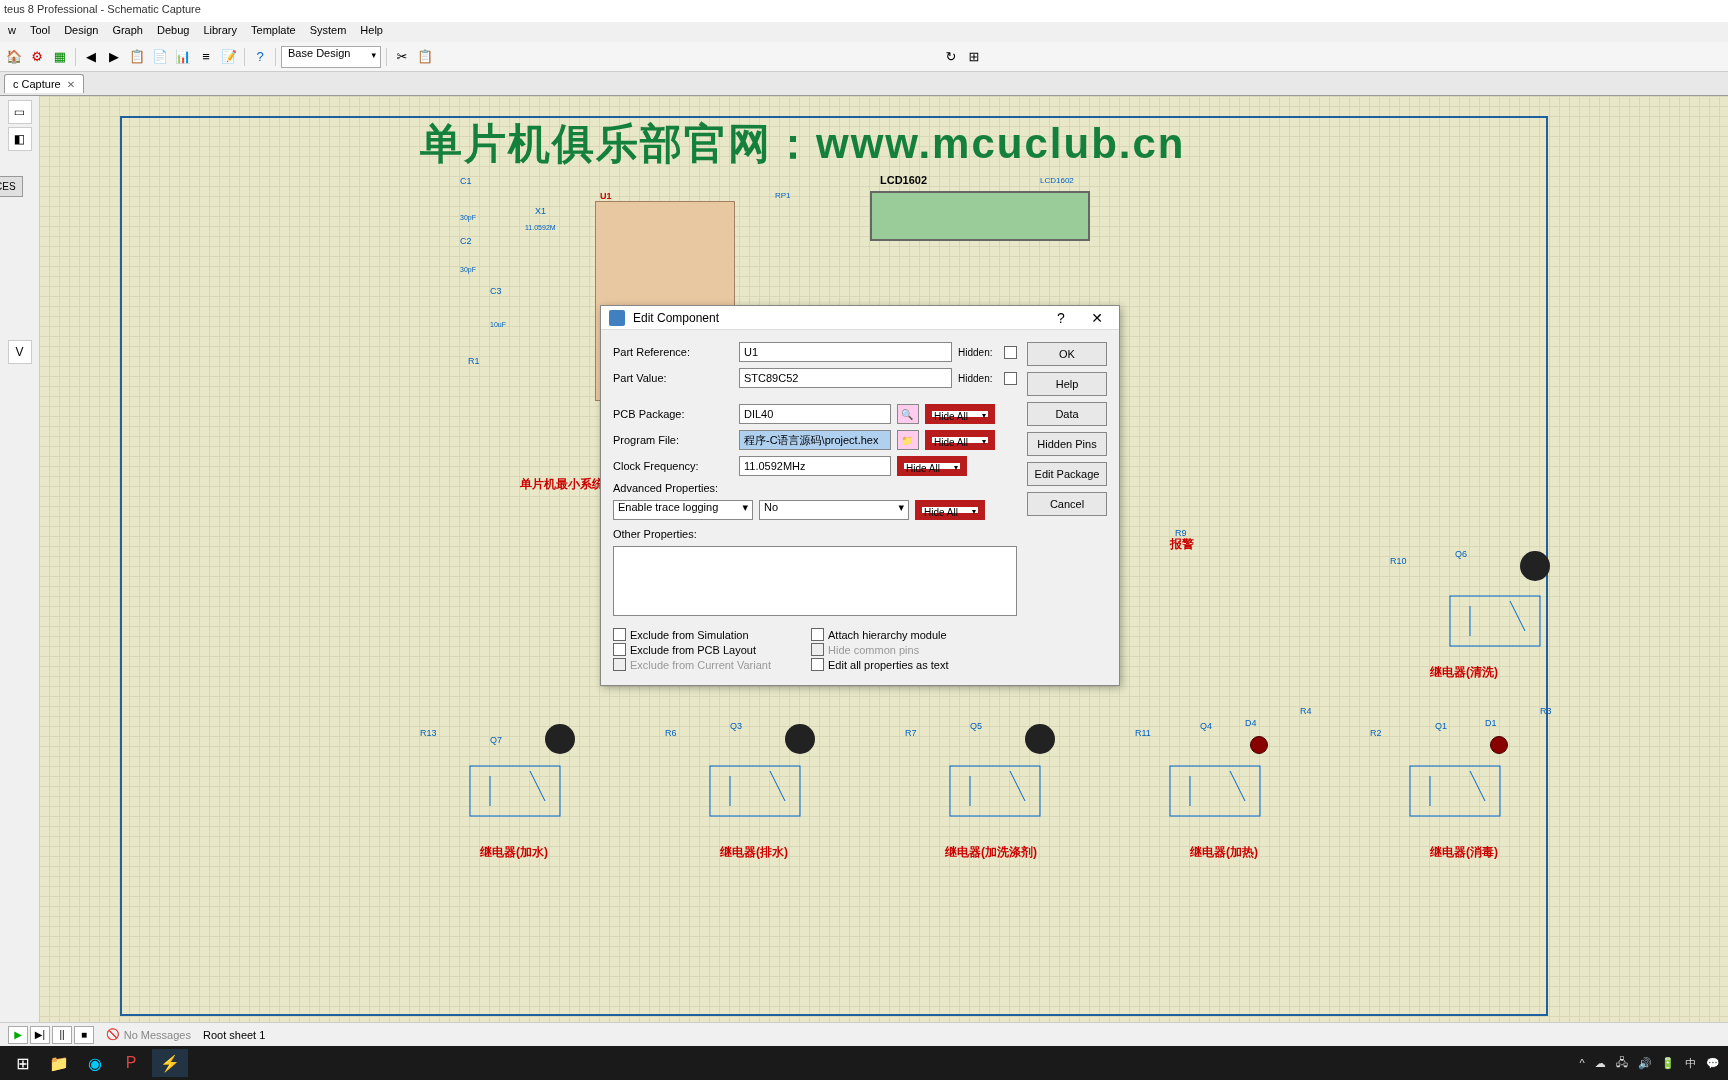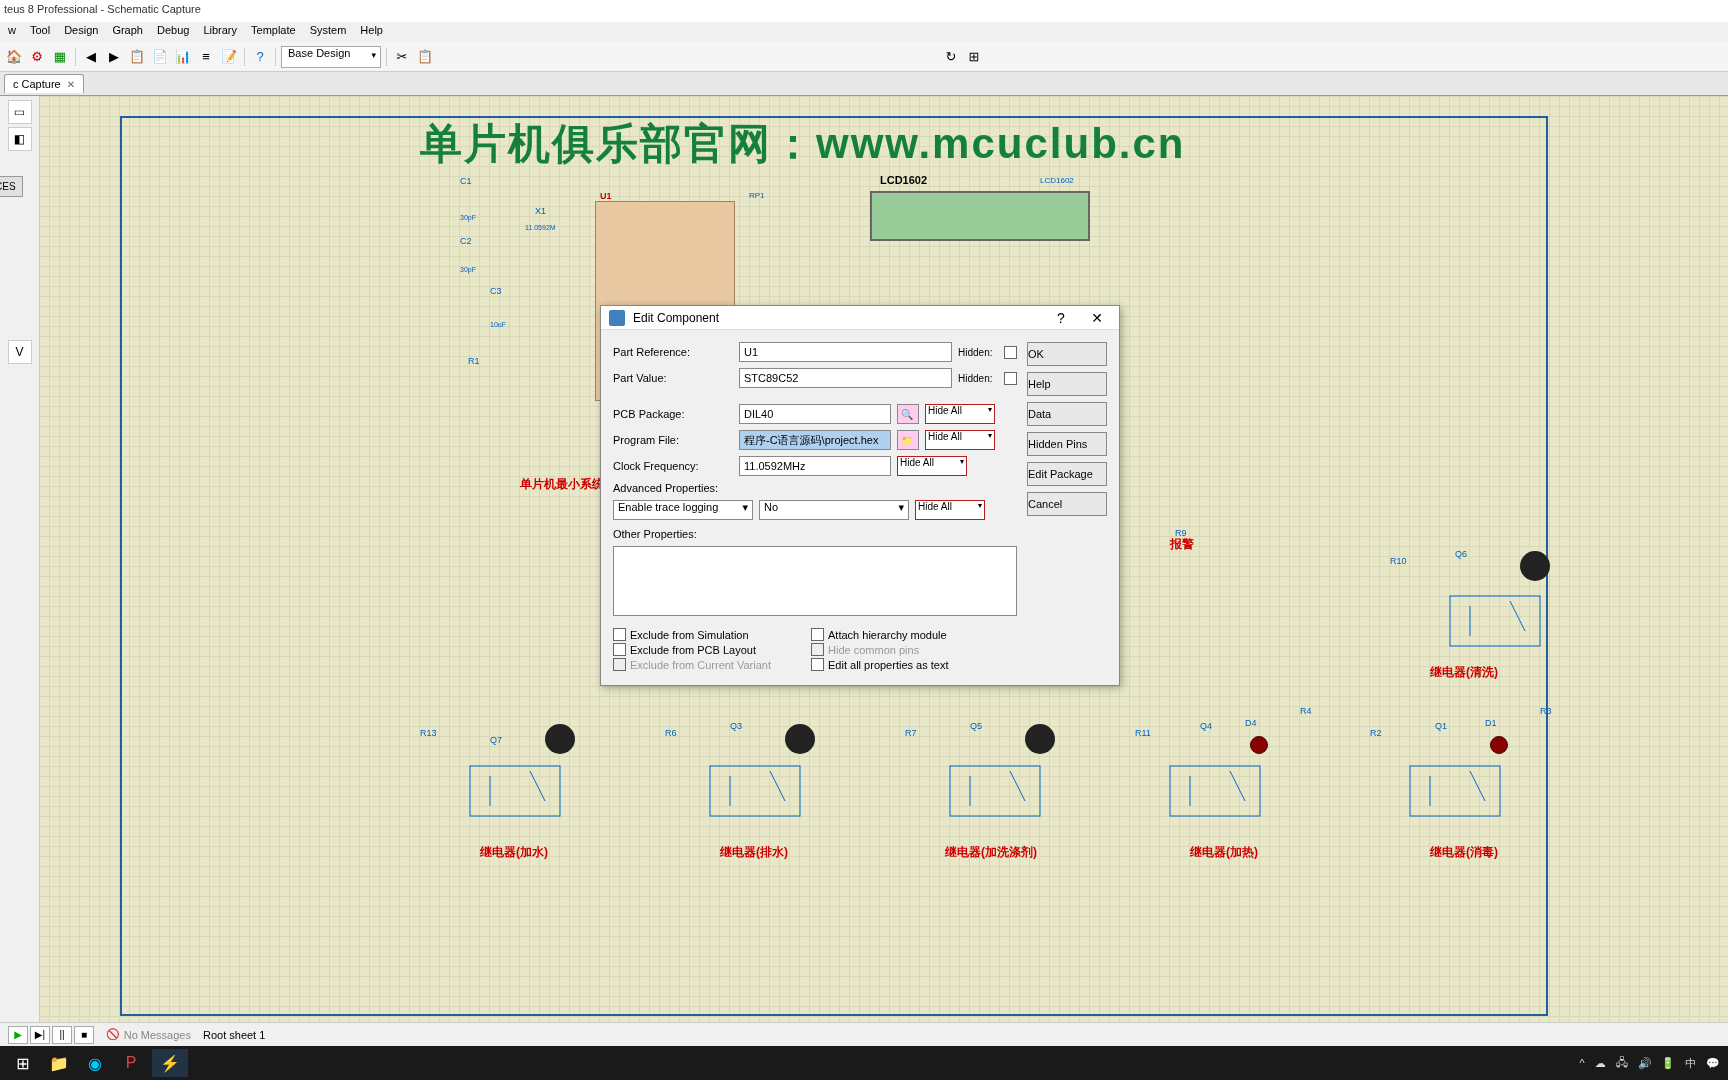--- a/index.html
+++ b/index.html
@@ -33,27 +33,27 @@
 .dlg-title-icon{width:16px;height:16px;background:#4080c0;border-radius:2px}
 .dlg-title-text{flex:1;font-size:12px}
 .dlg-help{width:28px;text-align:center;font-size:14px}
 .dlg-close{width:28px;text-align:center;font-size:14px}
 .dlg-body{padding:12px;display:flex;gap:10px}
 .dlg-form{flex:1}
 .form-row{display:flex;align-items:center;margin-bottom:6px;gap:6px}
 .form-label{width:120px;font-size:11px}
 .form-input{flex:1;height:20px;border:1px solid #888;background:#fff;padding:0 4px;font-size:11px}
 .form-input.sel{background:#b0d0f0}
-.hide-combo{width:70px;height:20px;border:1px solid #b91c1c;background:#fff;font-size:10px;padding:0 2px;position:relative}
+.hide-combo{width:70px;height:20px;border:7px solid #b91c1c;background:#fff;font-size:10px;padding:0 2px;position:relative}
 .hide-combo::after{content:"▾";position:absolute;right:2px;font-size:8px}
 .browse-btn{width:22px;height:20px;border:1px solid #888;background:#fce;font-size:10px}
 .checkbox-row{display:flex;align-items:center;gap:4px;font-size:11px;margin:2px 0}
 .ck{width:13px;height:13px;border:1px solid #666;background:#fff}
 .dlg-buttons{width:80px;display:flex;flex-direction:column;gap:6px}
-.dlg-btn{height:24px;border:1px solid #888;background:#e8e8e8;font-size:11px;line-height:22px}
+.dlg-btn{height:24px;border:1px solid #888;background:#e8e8e8;font-size:11px;text-align:center;line-height:22px}
 .textarea{width:100%;height:70px;border:1px solid #888;background:#fff;resize:none}
 .hidden-label{font-size:10px;width:40px}
 .relay-circle{width:30px;height:30px;background:#222;border-radius:50%;position:absolute}
 .status-bar{position:absolute;bottom:34px;left:0;right:0;height:24px;background:#f0f0f0;border-top:1px solid #ccc;display:flex;align-items:center;padding:0 8px;gap:12px;font-size:11px}
 .play-controls{display:flex;gap:2px}
 .play-btn{width:20px;height:18px;border:1px solid #aaa;background:#fff;display:flex;align-items:center;justify-content:center;font-size:10px}
 .no-msg{color:#888;display:flex;align-items:center;gap:4px}
 .taskbar{position:absolute;bottom:0;left:0;right:0;height:34px;background:#1a1a1a;display:flex;align-items:center;padding:0 8px;gap:6px}
 .tb-icon{width:30px;height:28px;display:flex;align-items:center;justify-content:center;color:#fff;font-size:16px}
 .tb-right{margin-left:auto;display:flex;align-items:center;gap:10px;color:#ddd;font-size:11px}
@@ -123,21 +123,21 @@
   <div class="canvas">
     <div class="sheet-border"></div>
     <div class="watermark">单片机俱乐部官网：www.mcuclub.cn</div>
 
     <div class="lcd-name">LCD1602</div>
     <div class="comp-label" style="left:1000px;top:80px;font-size:8px">LCD1602</div>
     <div class="lcd"></div>
 
     <div class="chip"></div>
     <div class="comp-label" style="left:560px;top:95px;color:#c00;font-weight:bold">U1</div>
-    <div class="comp-label" style="left:709px;top:95px;font-size:8px">RP1</div>
+    <div class="comp-label" style="left:735px;top:95px;font-size:8px">RP1</div>
 
     <div class="comp-label" style="left:420px;top:80px">C1</div>
     <div class="comp-label" style="left:420px;top:118px;font-size:7px">30pF</div>
     <div class="comp-label" style="left:495px;top:110px">X1</div>
     <div class="comp-label" style="left:485px;top:128px;font-size:7px">11.0592M</div>
     <div class="comp-label" style="left:420px;top:140px">C2</div>
     <div class="comp-label" style="left:420px;top:170px;font-size:7px">30pF</div>
     <div class="comp-label" style="left:450px;top:190px">C3</div>
     <div class="comp-label" style="left:450px;top:225px;font-size:7px">10uF</div>
     <div class="comp-label" style="left:428px;top:260px">R1</div>

